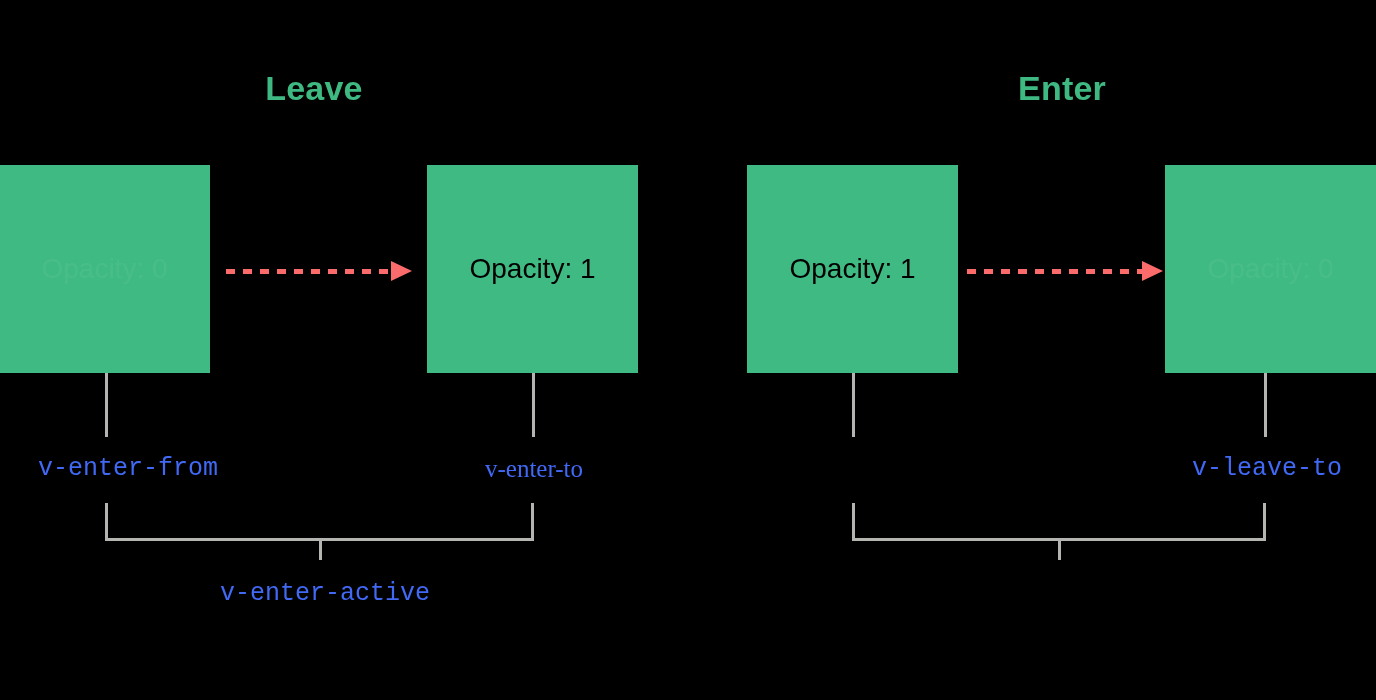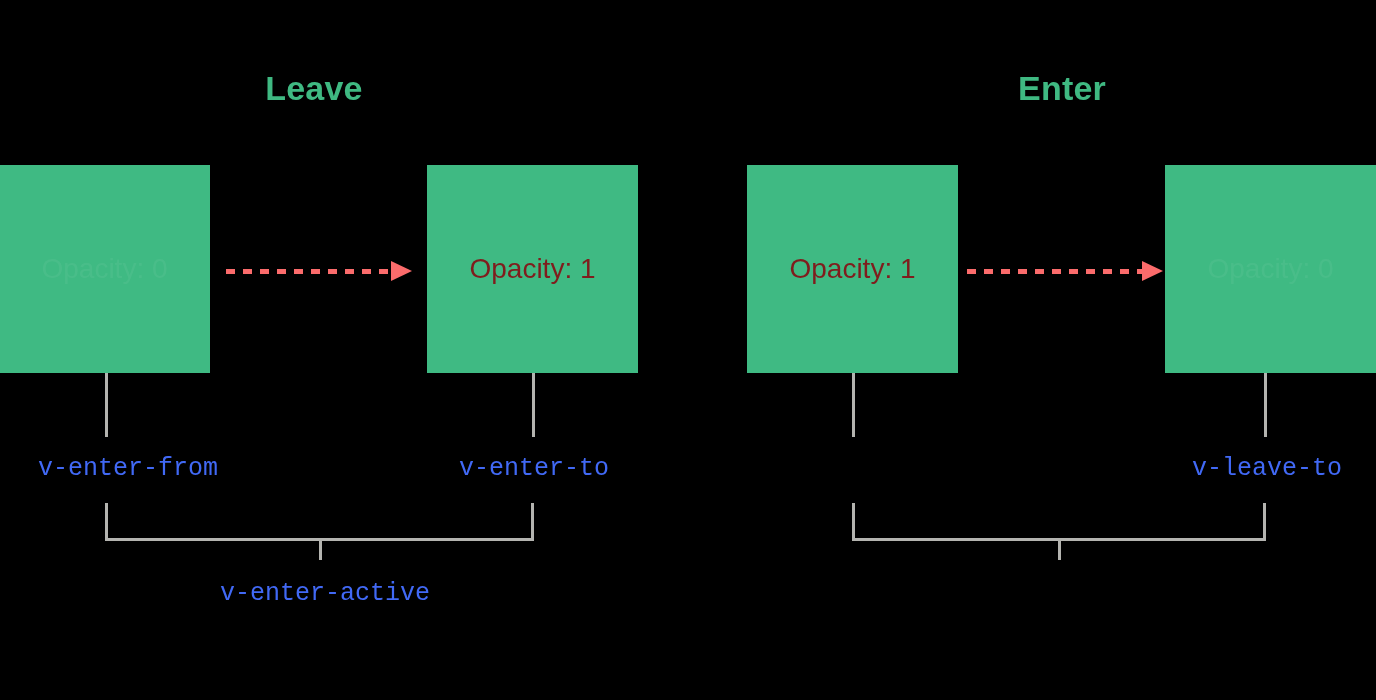--- a/index.html
+++ b/index.html
@@ -40,21 +40,21 @@
     height: 208px;
     background: #3fba83;
     display: flex;
     align-items: center;
     justify-content: center;
   }
   .state-box .box-label {
     font-family: "Liberation Sans", sans-serif;
     font-size: 28px;
     line-height: 28px;
-    color: #7f1d1d;
+    color: #000000;
     white-space: nowrap;
   }
   .state-box.faded .box-label {
     color: rgba(255, 255, 255, 0.055);
   }
 
   #box-enter-from { left: -1px; }
   #box-enter-to   { left: 427px; }
   #box-leave-from { left: 747px; }
   #box-leave-to   { left: 1165px; }
@@ -113,21 +113,21 @@
     font-size: 25px;
     line-height: 25px;
     color: #4169f5;
     white-space: nowrap;
     transform: translateX(-50%);
   }
   .class-label.phase {
     font-size: 25px;
   }
   #label-enter-from { left: 128px; top: 456px; }
-  #label-enter-to   { left: 534px; top: 456px; }
+  #label-enter-to   { left: 534px; top: 456px; font-family: Liberation Serif, serif; }
   #label-leave-from { left: 857px; top: 456px; }
   #label-leave-to   { left: 1267px; top: 456px; }
   #label-enter-active { left: 325px; top: 581px; }
   #label-leave-active { left: 1051px; top: 581px; }
 
   
   .bracket {
     position: absolute;
     top: 503px;
     height: 38px;

